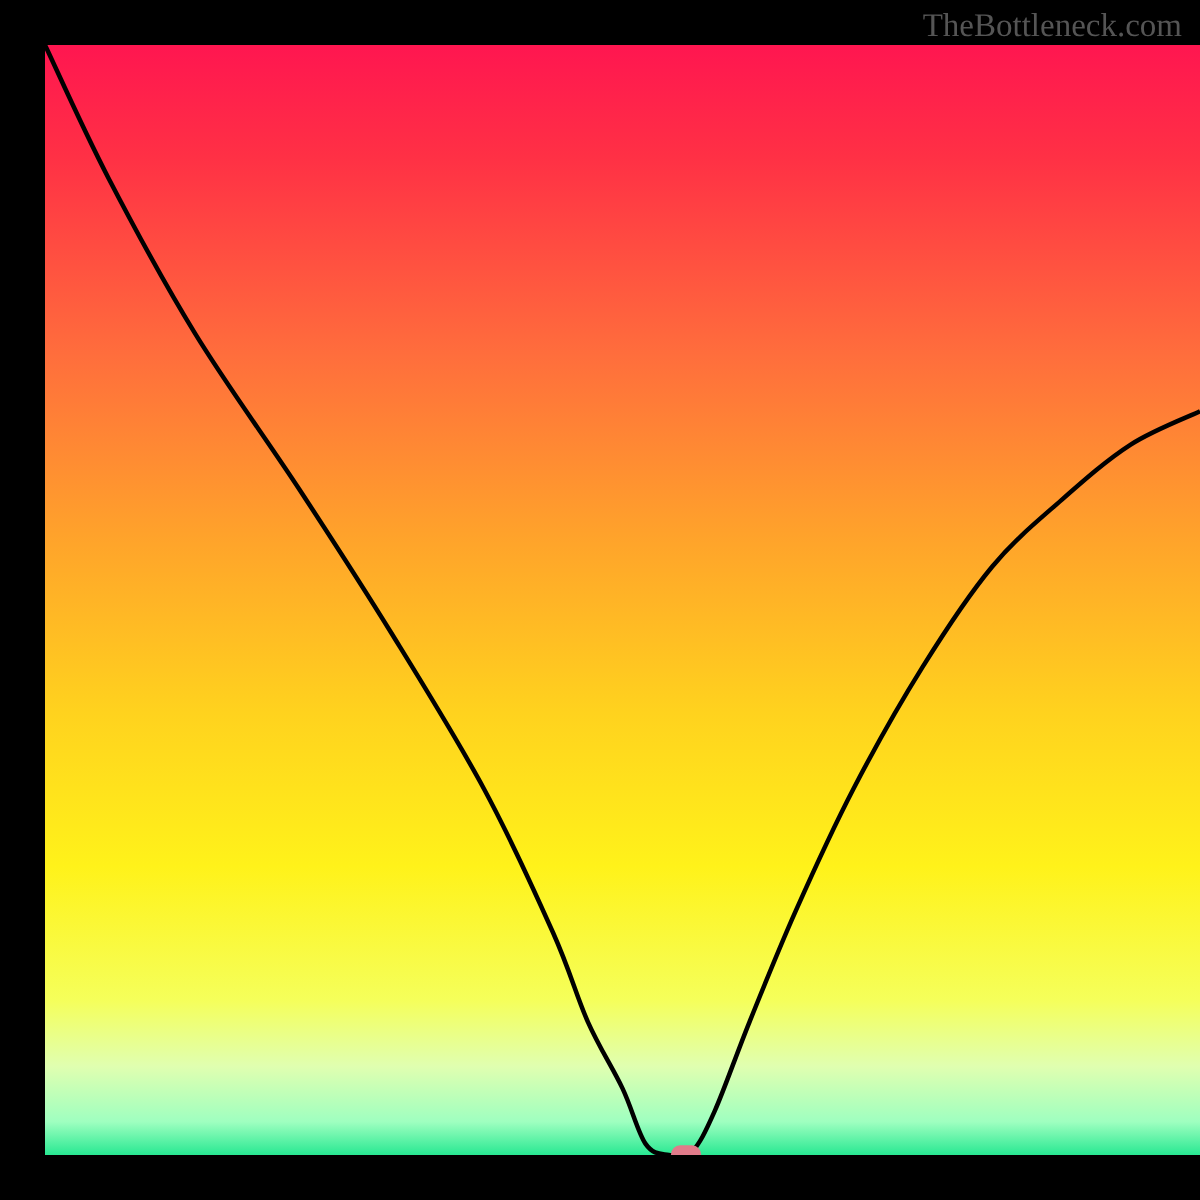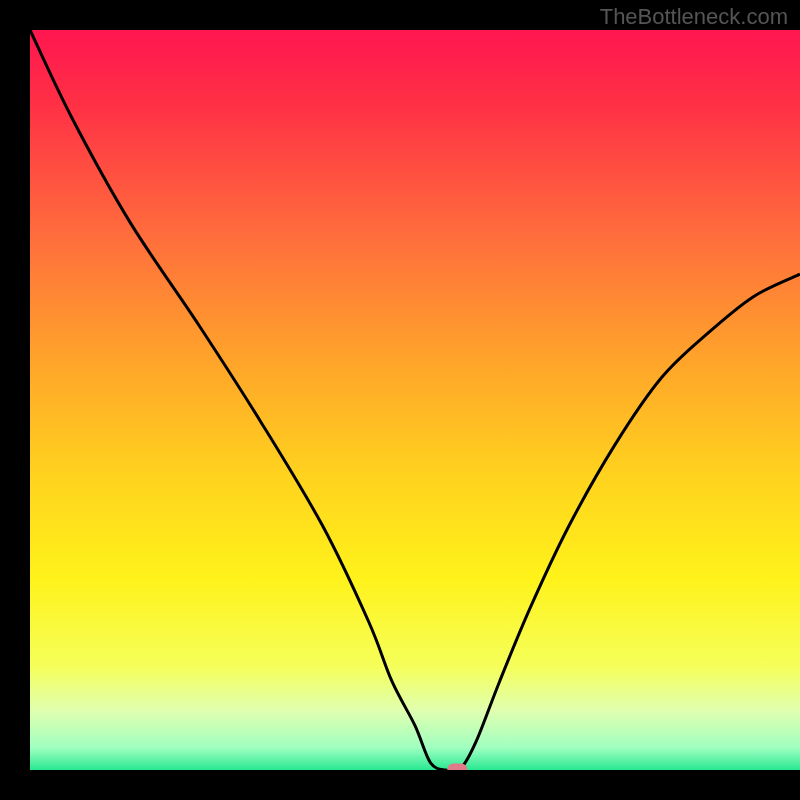--- a/index.html
+++ b/index.html
@@ -7,20 +7,21 @@
     padding: 0;
     width: 800px;
     height: 800px;
     font-family: Arial, sans-serif;
     background: #000;
   }
   .chart-wrap {
     position: relative;
     width: 800px;
     height: 800px;
+    font-family: Liberation Serif, serif;
   }
   .watermark {
     position: absolute;
     top: 4px;
     right: 12px;
     color: #555;
     font-size: 22px;
     font-weight: 500;
     z-index: 10;
   }

